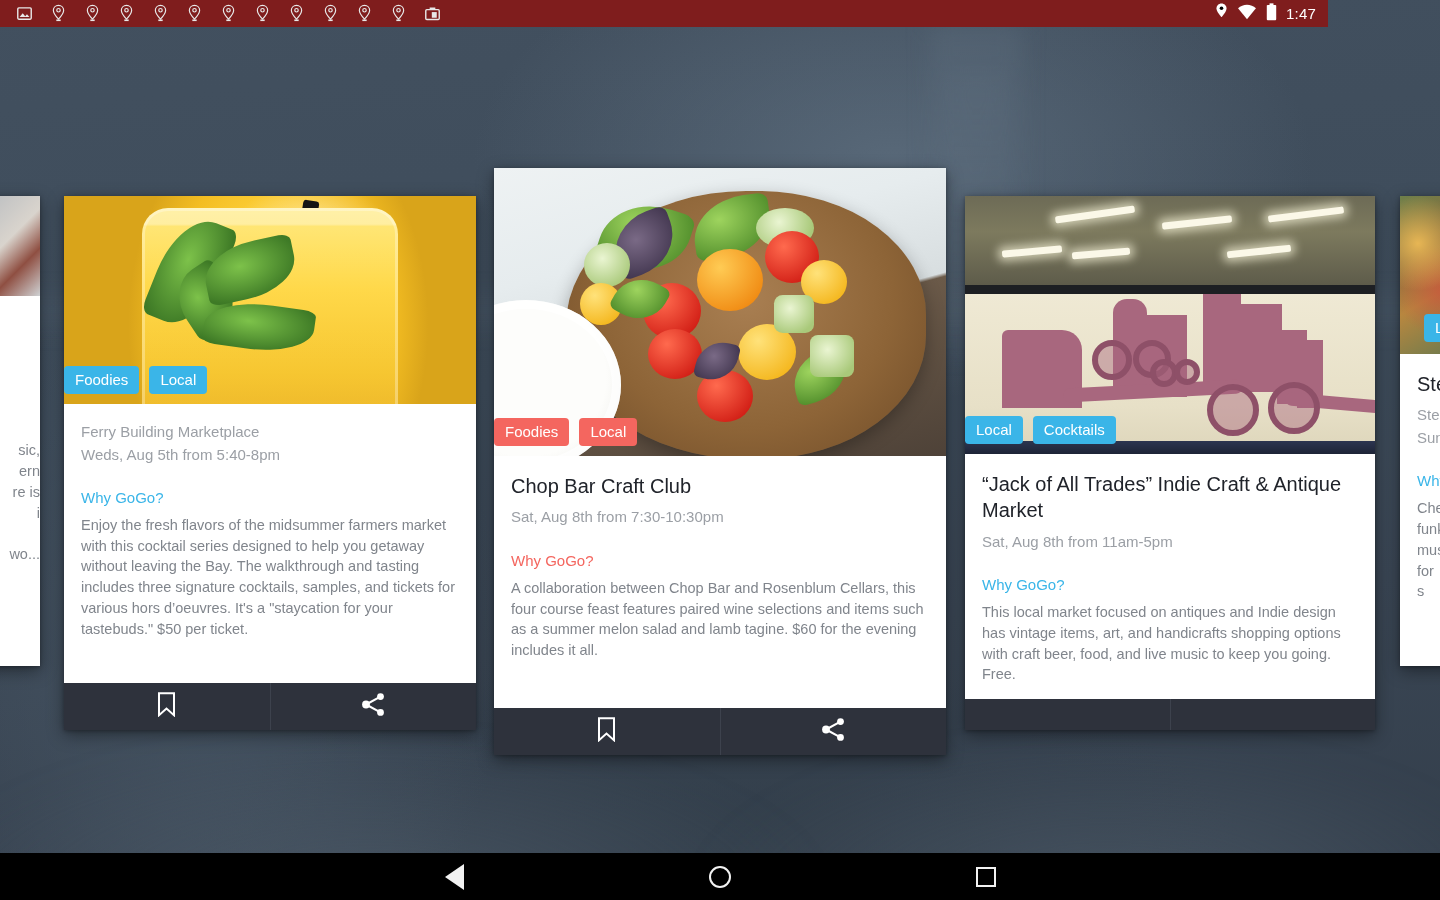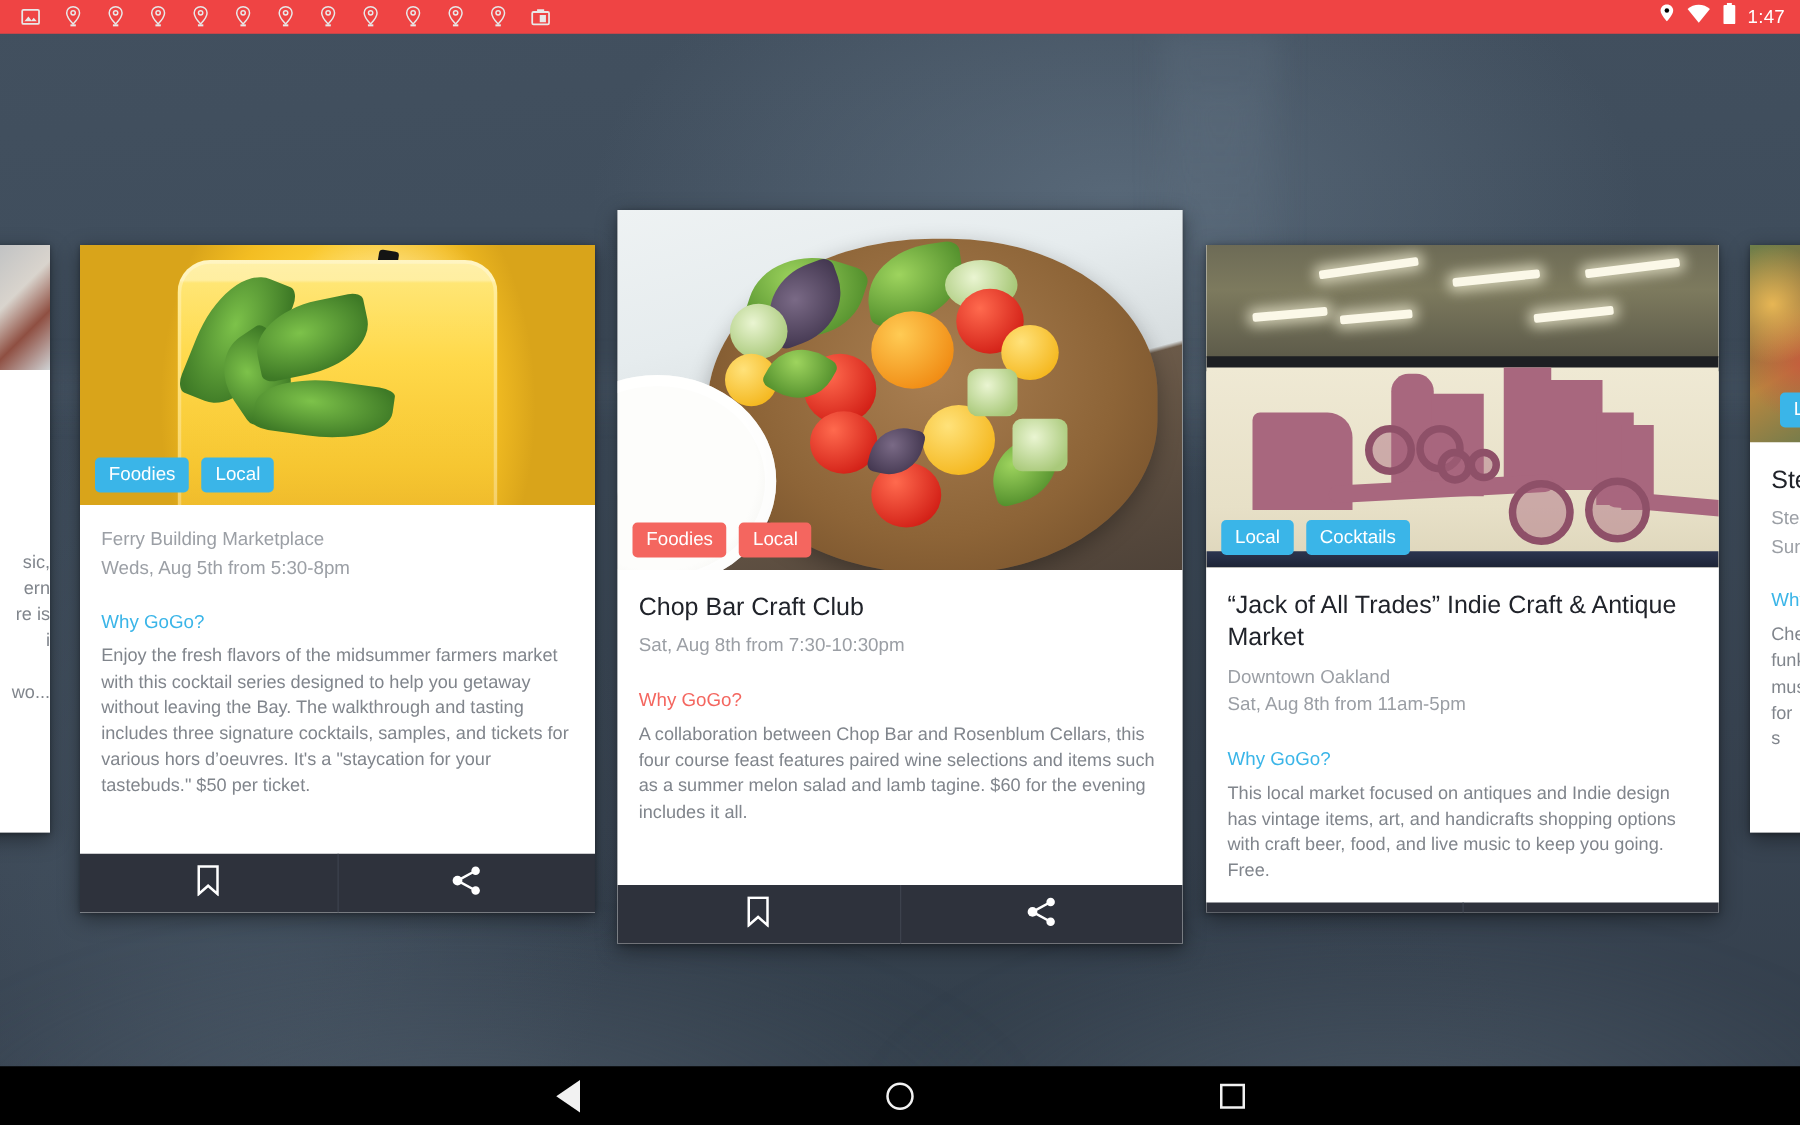--- a/index.html
+++ b/index.html
@@ -47,22 +47,22 @@
     position: absolute;
     left: -80px; top: 740px; width: 900px; height: 160px;
     background: radial-gradient(ellipse at 50% 100%, rgba(86,100,114,.55), transparent 72%);
     filter: blur(16px);
   }
   .backdrop-hill.r { left: 700px; width: 820px; }
 
   
   .statusbar {
     position: absolute; left: 0; top: 0;
-    width: 1440px; height: 27px;
-    background: #ef4444;
+    width: 1328px; height: 27px;
+    background: #7f1d1d;
     display: flex; align-items: center;
     z-index: 40;
   }
   .status-left { display: flex; align-items: center; gap: 0px; padding-left: 7px; }
   .status-left .si { width: 34px; height: 27px; display:flex; align-items:center; justify-content:center; }
   .status-right {
     margin-left: auto; display: flex; align-items: center;
     gap: 9px; padding-right: 12px;
   }
   .status-clock {
@@ -217,21 +217,21 @@
   .photo-generic-right {
     position:absolute; inset:0;
     background:
       radial-gradient(circle at 30% 30%, rgba(255,200,90,.8), transparent 40%),
       radial-gradient(circle at 70% 60%, rgba(200,80,60,.75), transparent 45%),
       linear-gradient(150deg, #6e7f4a 0%, #8a6b3c 35%, #b8873f 62%, #6b7a4d 100%);
   }
 
   
   .tags {
-    position: absolute; left: 12px; bottom: 10px;
+    position: absolute; left: 0; bottom: 10px;
     display: flex; gap: 10px;
   }
   .tag {
     color: #fff; font-size: 15px;
     padding: 5px 11px 6px; border-radius: 4px;
     line-height: 1.15;
     white-space: nowrap;
   }
   .tag.blue { background: #3ab5e8; }
   .tag.red  { background: #f4665f; }
@@ -437,21 +437,21 @@
           <div class="mint m2"></div>
           <div class="mint m3"></div>
         </div>
         <div class="tags">
           <span class="tag blue">Foodies</span>
           <span class="tag blue">Local</span>
         </div>
       </div>
       <div class="card-body">
         <div class="card-venue">Ferry Building Marketplace</div>
-        <div class="card-when">Weds, Aug 5th from 5:30-8pm</div>
+        <div class="card-when">Weds, Aug 5th from 5:40-8pm</div>
         <div class="why-label blue">Why GoGo?</div>
         <div class="card-desc">Enjoy the fresh flavors of the midsummer farmers market with this cocktail series designed to help you getaway without leaving the Bay. The walkthrough and tasting includes three signature cocktails, samples, and tickets for various hors d’oeuvres. It's a "staycation for your tastebuds." $50 per ticket.</div>
       </div>
       <div class="card-actions">
         <div class="action-btn">
           <span>
             <svg width="19" height="25" viewBox="0 0 19 25">
                 <path d="M2 1.2h15v22l-7.5-6.6L2 23.2z" fill="none" stroke="#fff" stroke-width="2"></path>
               </svg>
           </span>
@@ -554,21 +554,20 @@
           <div class="mural-bike" style="left:74%;top:72%;width:52px;height:52px;"></div>
           <div class="mural-floor"></div>
         </div>
         <div class="tags">
           <span class="tag blue">Local</span>
           <span class="tag blue">Cocktails</span>
         </div>
       </div>
       <div class="card-body">
         <div class="card-title">“Jack of All Trades” Indie Craft &amp; Antique Market</div>
-        <div class="card-venue">Downtown Oakland</div>
         <div class="card-when">Sat, Aug 8th from 11am-5pm</div>
         <div class="why-label blue">Why GoGo?</div>
         <div class="card-desc">This local market focused on antiques and Indie design has vintage items, art, and handicrafts shopping options with craft beer, food, and live music to keep you going. Free.</div>
       </div>
       <div class="card-actions">
         <div class="action-btn">
           
         </div>
         <div class="action-btn">
           

